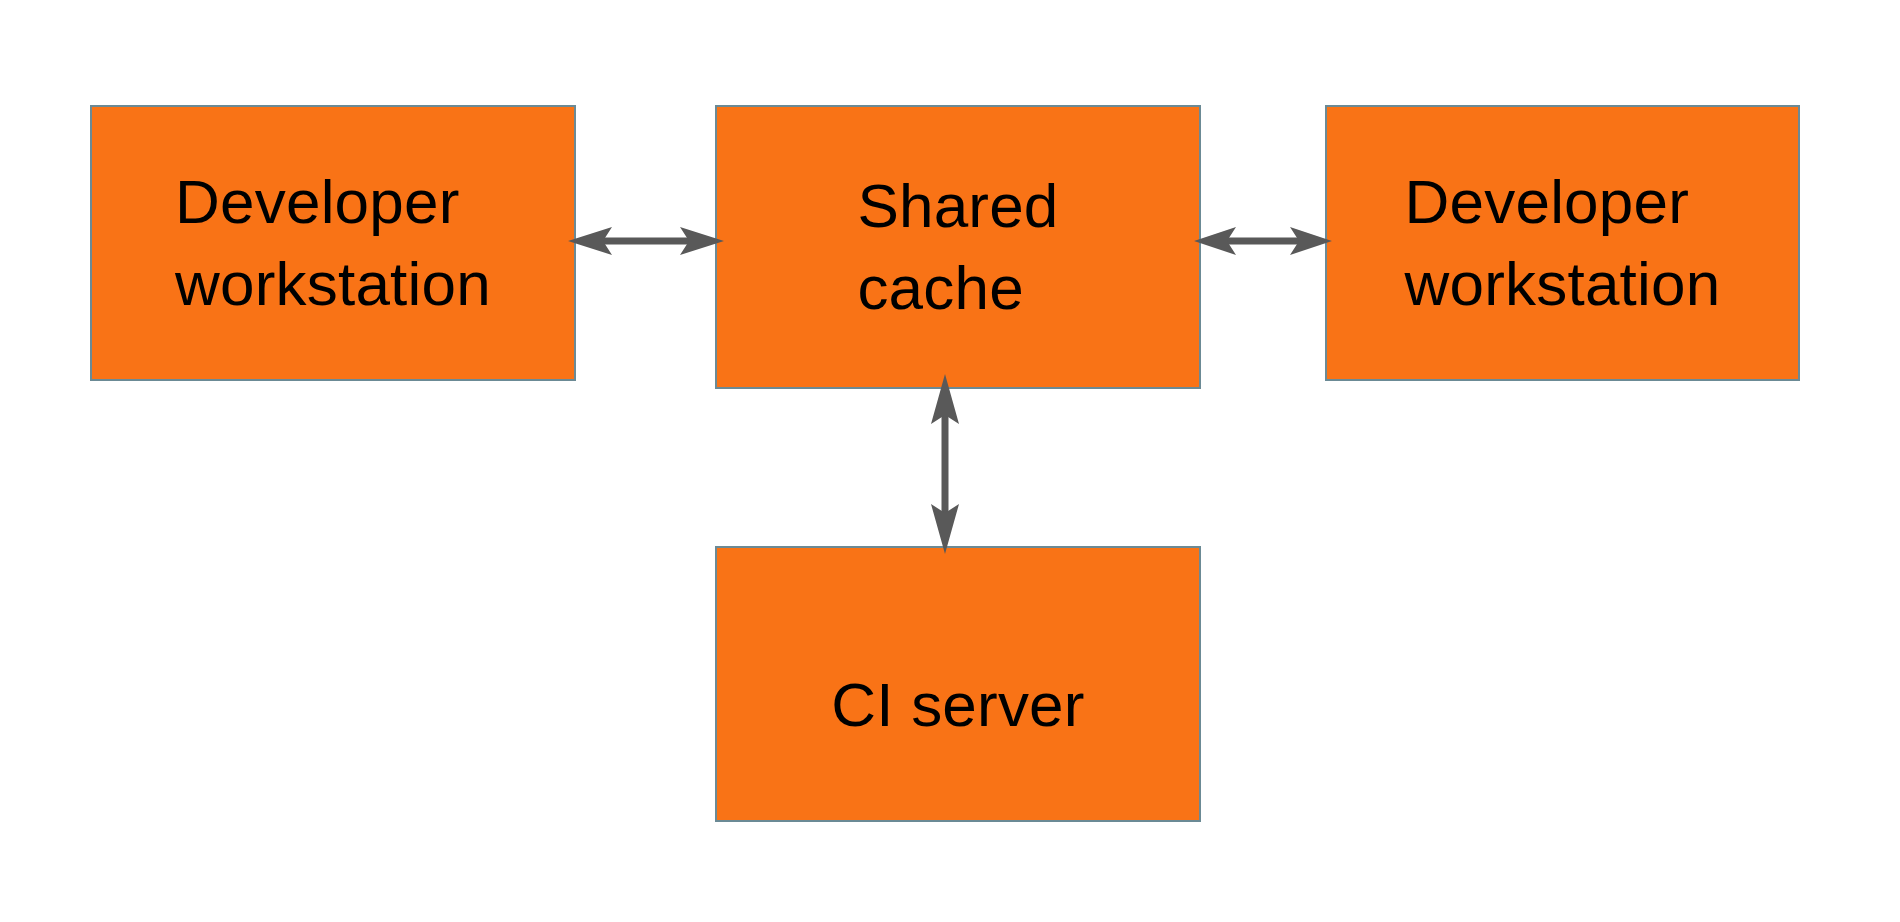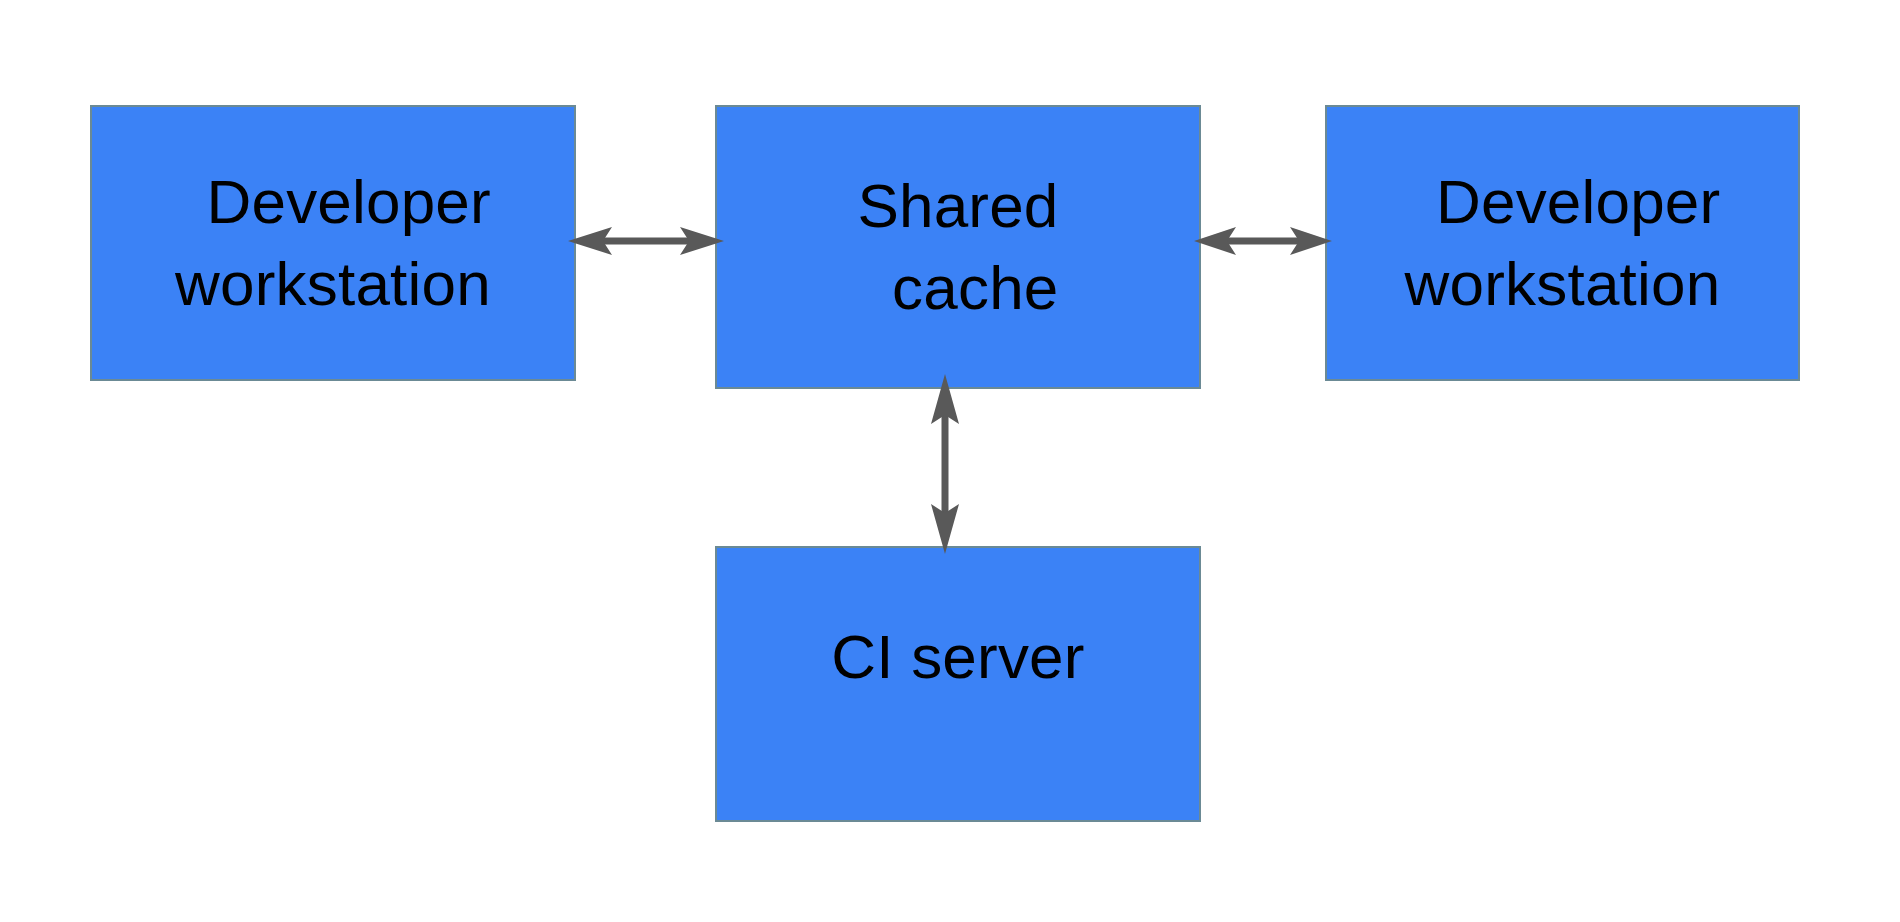--- a/index.html
+++ b/index.html
@@ -15,42 +15,42 @@
   #canvas {
     position: relative;
     width: 1900px;
     height: 922px;
     background: #ffffff;
     overflow: hidden;
   }
   .node {
     position: absolute;
     box-sizing: border-box;
-    background: #3b82f6;
+    background: #f97316;
     border: 2px solid #6b8a95;
     display: flex;
     align-items: center;
     justify-content: center;
-    text-align: right;
+    text-align: left;
   }
   .node .node-label {
     color: #000000;
     font-size: 62px;
     line-height: 1.32;
     font-weight: 400;
     letter-spacing: 0.2px;
     white-space: pre-line;
     padding: 0 10px;
   }
   
   .node.top-aligned {
     align-items: flex-start;
   }
   .node.top-aligned .node-label {
-    padding-top: 68px;
+    padding-top: 116px;
   }
 
   
   #node-dev-left    { left: 90px;   top: 105px; width: 486px; height: 276px; }
   #node-shared      { left: 715px;  top: 105px; width: 486px; height: 284px; }
   #node-dev-right   { left: 1325px; top: 105px; width: 475px; height: 276px; }
   #node-ci          { left: 715px;  top: 546px; width: 486px; height: 276px; }
 
   .connector {
     position: absolute;

